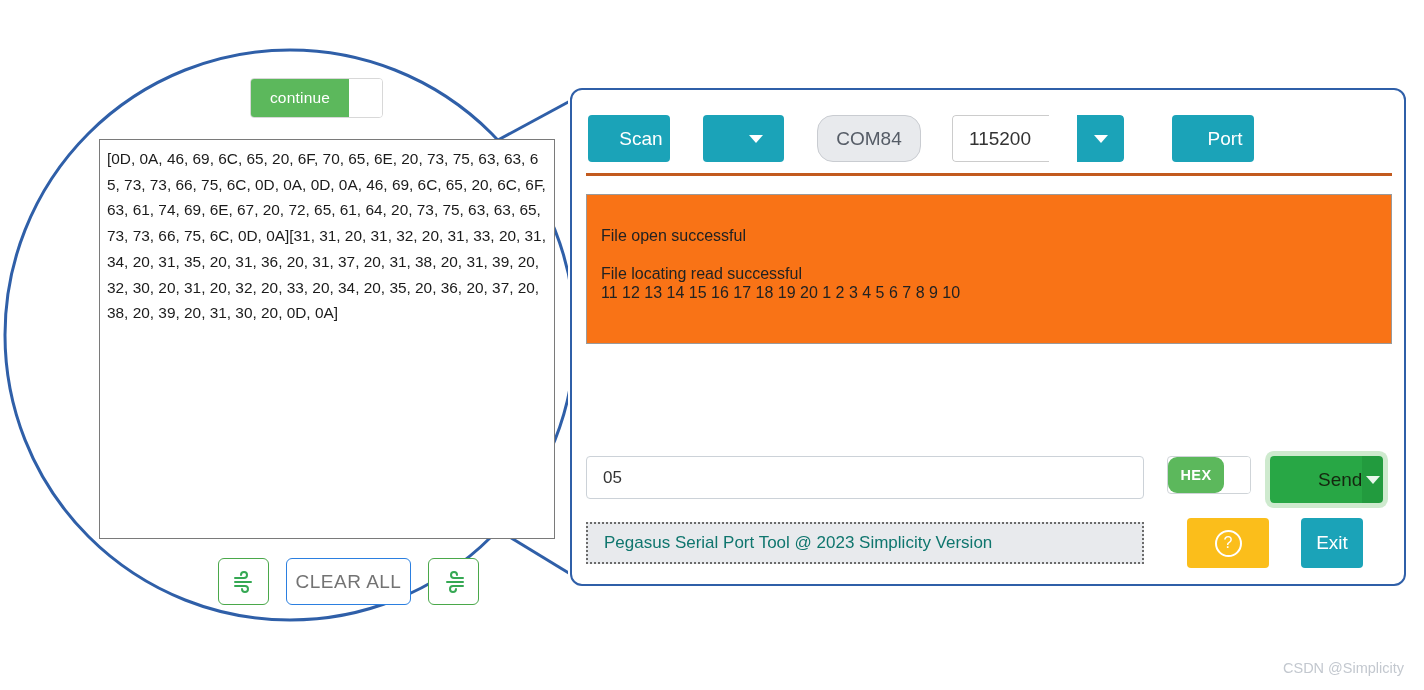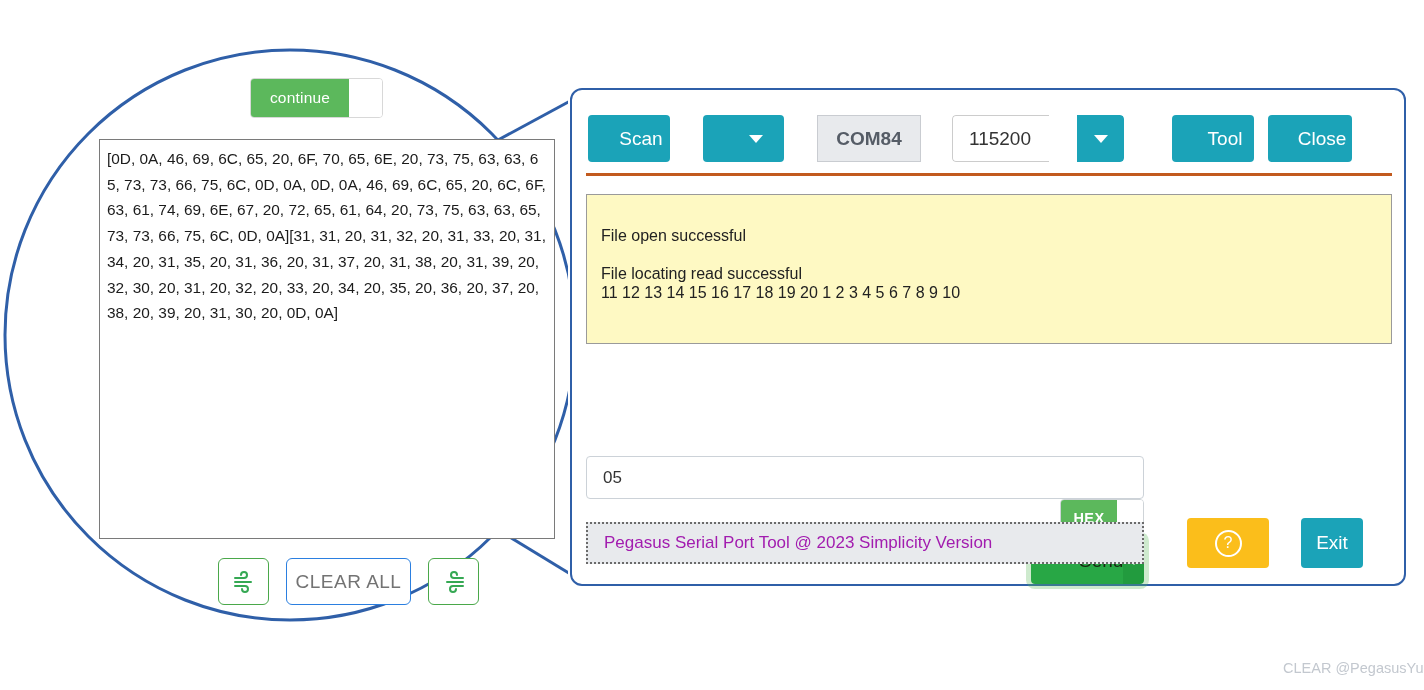--- a/index.html
+++ b/index.html
@@ -74,23 +74,23 @@
   }
   .btn-scan { width:82px; }
   .btn-drop { width:81px; margin-left:33px; }
   .btn-open { width:82px; }
   .btn-close { width:84px; margin-left:14px; }
 
   .caret { width:0;height:0;border-left:7px solid transparent;border-right:7px solid transparent;border-top:8px solid #fff; }
 
   .port-field {
     margin-left:33px; width:104px; height:47px;
-    background:#e8eaed; border:1px solid #c9ccd1; border-radius:0;
-    display:flex; align-items:center; justify-content:center;
-    color:#555c66; font-size:19px;font-weight:bold;
+    background:#e8eaed; border:1px solid #c9ccd1; border-radius:16px;
+    display:flex; align-items:center; justify-content:center;
+    color:#555c66; font-size:19px;
   }
   .baud-combo {
     margin-left:31px; width:172px; height:47px;
     display:flex; border-radius:4px; overflow:hidden;gap:28px;
   }
   .baud-input {
     flex:1; background:#fff; border:1px solid #ccc; border-right:none;
     border-radius:4px 0 0 4px;
     display:flex; align-items:center; padding-left:16px;
     color:#333; font-size:19px;
@@ -99,41 +99,41 @@
     width:47px; background:#1ba3b8; border-radius:0 4px 4px 0;
     display:flex; align-items:center; justify-content:center;
   }
   .toolbar-spacer { width:48px; }
 
   .sep-orange { position:absolute; left:14px; top:83px; width:806px; height:3px; background:#c25a1e; }
 
   .logbox {
     position:absolute; left:14px; top:104px;
     width:806px; height:150px;
-    border:1px solid #9a9a9a; background:#fef9c3;
+    border:1px solid #9a9a9a; background:#f97316;
     padding:12px 14px; overflow:hidden;
     font-size:16px; line-height:19px; color:#222;
     white-space:pre-wrap;
   }
 
-  .send-row { position:absolute; left:14px; top:366px; display:flex; align-items:flex-end;flex-direction:column; }
+  .send-row { position:absolute; left:14px; top:366px; display:flex; align-items:flex-start; }
   .send-input {
     width:558px; height:43px; border:1px solid #ccd2d8; border-radius:4px;
     background:#fff; display:flex; align-items:center; padding-left:16px;
     color:#333; font-size:17px;
   }
   .hex-toggle {
     margin-left:23px; width:84px; height:38px;
     border:1px solid #cfd4d8; border-radius:4px; overflow:hidden;
     display:flex; background:#fff;
   }
   .hex-on {
     flex:0 0 56px; background:#5cb85c; color:#fff;
     display:flex;align-items:center;justify-content:center;
-    font-size:14.5px; font-weight:bold; letter-spacing:.4px;
+    font-size:14.5px; font-weight:bold; letter-spacing:.4px;border-radius:9px;
   }
   .hex-off { flex:1; background:#fff; }
 
   .send-split {
     position:relative; margin-left:19px; width:113px; height:47px;
     display:flex; border-radius:4px;
     box-shadow:0 0 0 5px rgba(92,184,92,.30);
   }
   .send-main {
     flex:0 0 80px; background:#28a745; color:#15270f;
@@ -146,21 +146,21 @@
     flex:1; background:#229b3e; border-radius:0 4px 4px 0;
     display:flex;align-items:center;justify-content:center;
   }
   .caret-dark { width:0;height:0;border-left:7px solid transparent;border-right:7px solid transparent;border-top:8px solid #e9f7ec; }
 
   .statusbar {
     position:absolute; left:14px; top:432px;
     width:558px; height:42px;
     background:#e8eaed; border:2px dotted #6b6b6b;
     display:flex; align-items:center; padding-left:16px;
-    color:#a21caf; font-size:17px;
+    color:#0f766e; font-size:17px;
   }
   .help-btn {
     position:absolute; left:615px; top:428px;
     width:82px; height:50px; background:#fbbe1b; border-radius:4px;
     display:flex; align-items:center; justify-content:center;
   }
   .qcircle {
     width:27px;height:27px;border:2px solid #fff;border-radius:50%;
     color:#fff;font-size:16px;display:flex;align-items:center;justify-content:center;
   }
@@ -227,22 +227,21 @@
           <span class="caret"></span>
         </div>
         <div class="port-field">COM84</div>
         <div class="baud-combo">
           <div class="baud-input">115200</div>
           <div class="baud-arrow">
             <span class="caret"></span>
           </div>
         </div>
         <div class="toolbar-spacer"></div>
-        <div class="tl-btn btn-open">Tool</div>
-        <div class="tl-btn btn-close">Close</div>
+        <div class="tl-btn btn-open">Port</div>
       </div>
 
       <div class="sep-orange"></div>
 
       <div class="logbox">
 File open successful
 
 File locating read successful
 11 12 13 14 15 16 17 18 19 20 1 2 3 4 5 6 7 8 9 10</div>
 
@@ -263,14 +262,14 @@
       <div class="statusbar">Pegasus Serial Port Tool @ 2023 Simplicity Version</div>
 
       <div class="help-btn">
         <span class="qcircle">?</span>
       </div>
       <div class="exit-btn">Exit</div>
 
     </div>
   </div>
 
-  <div class="watermark">CLEAR @PegasusYu</div>
+  <div class="watermark">CSDN @Simplicity</div>
 </div>
 
 </body></html>

